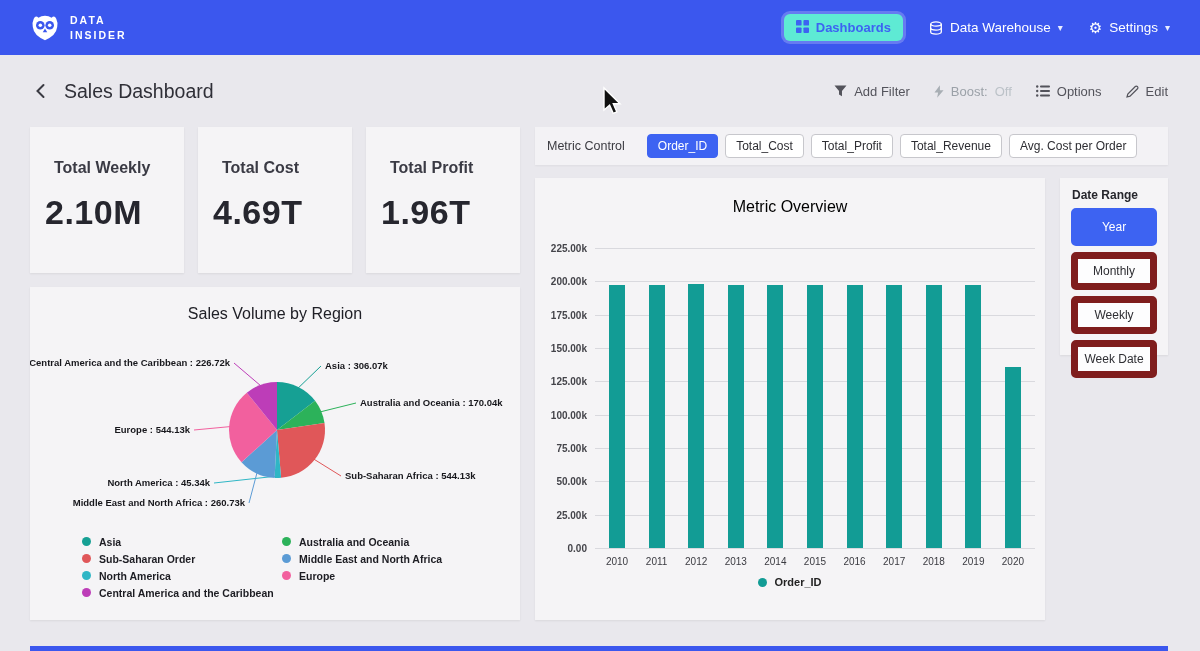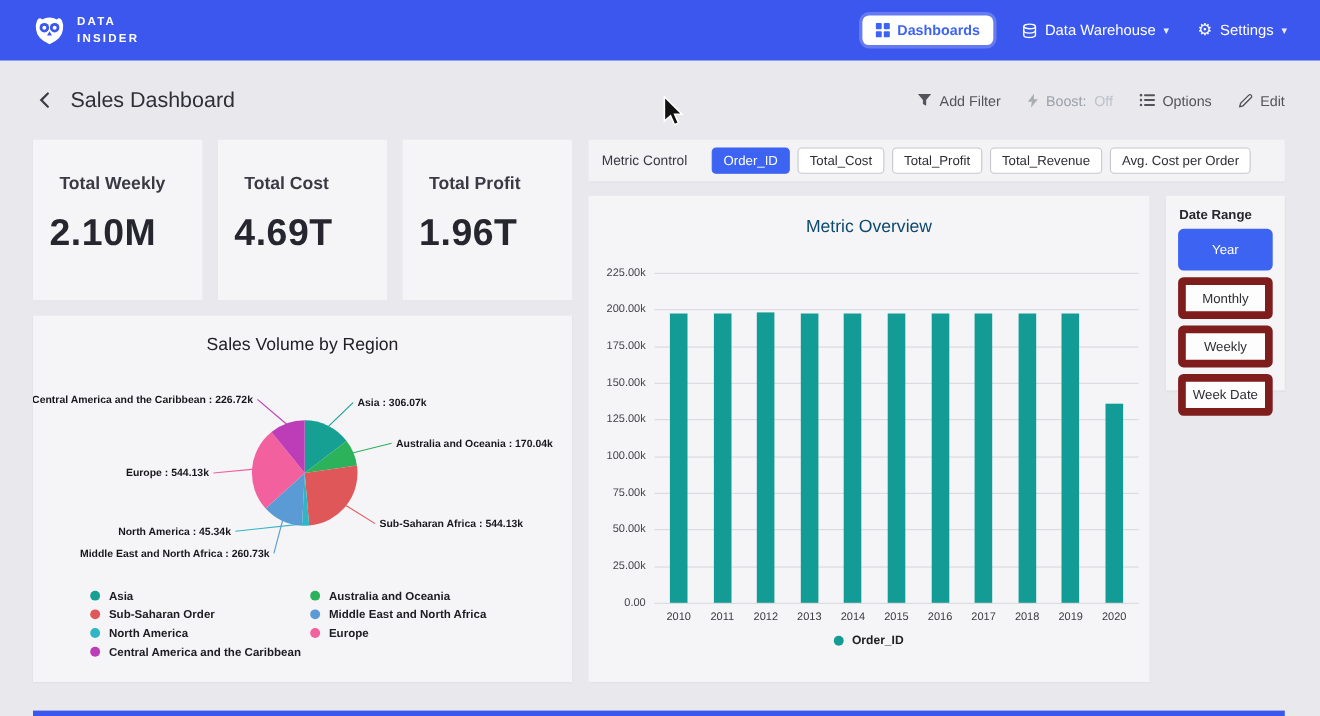--- a/index.html
+++ b/index.html
@@ -8,21 +8,21 @@
   button { font-family:inherit; cursor:pointer; }
 
   .screen { position:relative; width:1200px; height:651px; background:var(--page-bg,#e9e8ed); overflow:hidden; }
 
   
   .navbar { position:absolute; top:0; left:0; right:0; height:55px; background:var(--navbar,#3b57ee);
             display:flex; align-items:center; padding:0 30px; }
   .brand { display:flex; align-items:center; gap:10px; }
   .brand-text { color:#fff; font-size:10.5px; font-weight:bold; letter-spacing:2px; line-height:1.35; }
   .nav-right { margin-left:auto; display:flex; align-items:center; gap:26px; }
-  .nav-chip { display:flex; align-items:center; gap:7px; background:#ffffff; color:var(--accent,#3d63f2);
+  .nav-chip { display:flex; align-items:flex-start; gap:7px; background:#5eead4; color:var(--accent,#3d63f2);
               font-size:13px; font-weight:bold; padding:6px 12px; border-radius:6px;
               box-shadow:0 0 0 3px rgba(255,255,255,.22); cursor:pointer; }
   .nav-item { display:flex; align-items:center; gap:7px; color:#fff; font-size:13.5px; cursor:pointer; }
   .chev { font-size:10px; color:#e8ecff; }
   .gear-glyph { font-size:15px; line-height:1; }
 
   
   .subheader { position:absolute; top:68px; left:0; right:0; height:46px; display:flex; align-items:center; padding:0 32px; }
   .back-btn { display:flex; align-items:center; cursor:pointer; }
   .page-title { margin-left:14px; font-size:19.5px; color:#2f2f37; font-weight:500; }
@@ -42,23 +42,23 @@
   
   .metric-bar { position:absolute; left:535px; top:127px; width:633px; height:38px; background:#f3f2f5;
                 display:flex; align-items:center; padding:0 12px; box-shadow:0 1px 2px rgba(0,0,0,.05); }
   .metric-label { font-size:12.5px; color:#3a3a40; font-weight:400; margin-right:22px; }
   .chip-group { display:flex; align-items:center; gap:7px; }
   .chip { font-size:12px; color:#2e2e33; background:#fff; border:1px solid #c7c7cc; border-radius:4px; padding:4px 10px; }
   .chip.active { background:var(--accent,#3d63f2); border-color:var(--accent,#3d63f2); color:#fff; }
 
   
   .chart-card { position:absolute; left:535px; top:178px; width:510px; height:442px; }
-  .chart-title { text-align:center; margin-top:20px; font-size:16px; font-weight:500; color:#0c4a6e; }
+  .chart-title { text-align:center; margin-top:20px; font-size:16px; font-weight:500; color:#000000; }
   .bar-chart { position:absolute; left:8px; top:70px; right:10px; height:300px; display:flex; }
-  .yticks { position:relative; width:52px; }
+  .yticks { position:relative; width:52px;font-weight:bold; }
   .ytick { position:absolute; right:8px; transform:translateY(-50%); font-size:10px; color:#44444a; white-space:nowrap; }
   .plot { position:relative; flex:1; }
   .gridline { position:absolute; left:0; right:0; height:1px; background:#d9d9de; }
   .bars { position:absolute; top:0; bottom:0; left:0; right:0; display:flex; align-items:flex-end;
           justify-content:space-between; padding:0 14px; }
   .bar { width:16px; }
   .xticks { position:absolute; left:60px; right:10px; top:378px; display:flex; justify-content:space-between; padding:0 4px; }
   .xtick { width:36px; text-align:center; font-size:10px; color:#3a3a40; }
   .bar-legend { position:absolute; left:0; right:0; top:398px; display:flex; justify-content:center; align-items:center;
                 gap:7px; font-size:11px; font-weight:600; color:#222; }

